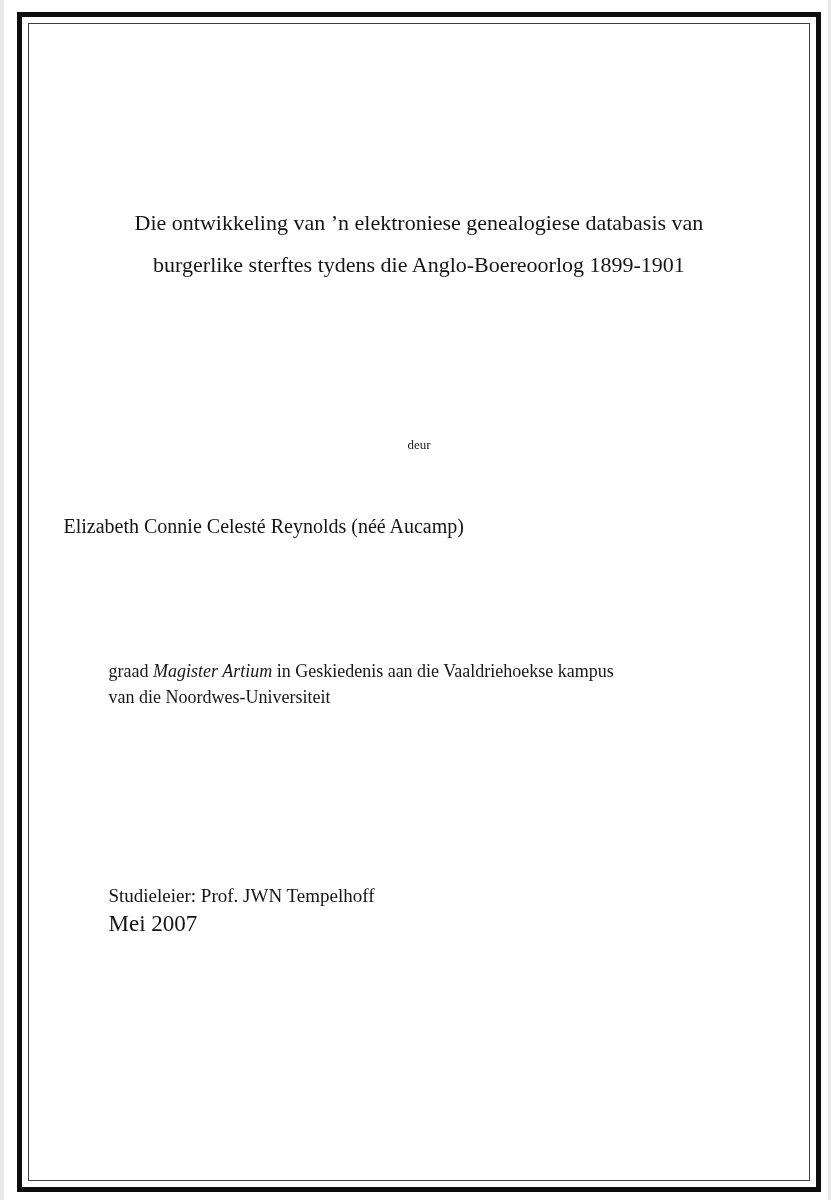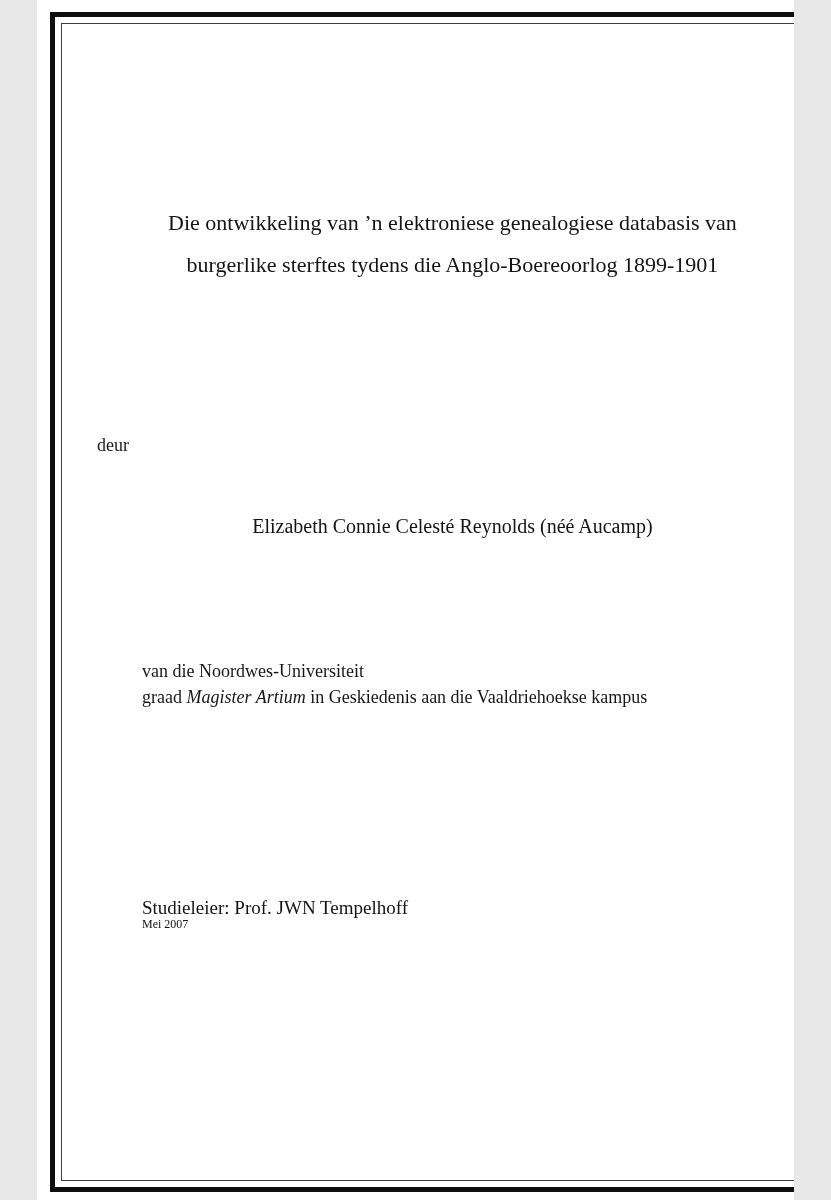--- a/index.html
+++ b/index.html
@@ -1,54 +1,54 @@
 <!DOCTYPE html>
 <html><head>
 <meta charset="utf-8">
 <style>
   html,body { margin:0; padding:0; background:#e8e8e8; }
   .page {
-    position:relative; width:757px; height:1200px; margin:0 auto;
+    position:relative; width:824px; height:1200px; margin:0 auto;
     background:#ffffff; overflow:hidden;
     font-family:"Liberation Serif","DejaVu Serif",serif;
     color:#1b1b1b;
   }
   .frame-outer {
     position:absolute; left:13px; top:12px; width:804px; height:1180px;
     border:5px solid #0e0e0e; box-sizing:border-box;
   }
   .frame-inner {
     position:absolute; left:24px; top:23px; width:782px; height:1158px;
     border:1px solid #3e3e3e; box-sizing:border-box;
   }
   .title {
     position:absolute; left:60px; top:202px; width:711px;
     text-align:center; font-size:22px; line-height:42px; color:#141414;
   }
   .byline {
     position:absolute; left:60px; top:434px; width:711px;
-    font-size:18px; line-height:22px;
+    text-align:center; font-size:13px; line-height:22px;
   }
   .author {
     position:absolute; left:60px; top:514px; width:711px;
-    text-align:center; font-size:20px; line-height:24px; color:#141414;
+    font-size:20px; line-height:24px; color:#141414;
   }
   .degree {
     position:absolute; left:105px; top:658px; width:632px;
     font-size:18px; line-height:26px; color:#171717;
   }
   .degree .spread { word-spacing:4.5px; white-space:nowrap; }
   .degree .ital { font-style:italic; }
   .supervisor {
     position:absolute; left:105px; top:884px; width:500px;
-    font-size:19px; line-height:24px; color:#141414;margin-top:12px;
+    font-size:19px; line-height:24px; color:#141414;
   }
   .dateline {
     position:absolute; left:105px; top:912px; width:300px;
-    font-size:12px; line-height:24px; color:#141414;
+    font-size:23px; line-height:24px; color:#141414;
   }
   .logo {
     position:absolute; left:258px; top:974px; width:309px; height:76px;
   }
   .logo-mark { position:absolute; left:0; top:0; }
   .logo-text {
     position:absolute; left:64px; top:5px; width:245px;
     text-align:right; font-family:"Liberation Sans","DejaVu Sans",sans-serif;
     font-weight:700; font-size:14px; line-height:19px; color:#101010;
     transform:scaleX(0.8); transform-origin:right top; white-space:nowrap;
@@ -67,21 +67,21 @@
   <div class="title">
     <div>Die ontwikkeling van ’n elektroniese genealogiese databasis van</div>
     <div>burgerlike sterftes tydens die Anglo-Boereoorlog 1899-1901</div>
   </div>
 
   <div class="byline">deur</div>
 
   <div class="author">Elizabeth Connie Celesté Reynolds (néé Aucamp)</div>
 
   <div class="degree">
+    <div><span>graad </span><span class="ital">Magister Artium</span><span> in Geskiedenis aan die Vaaldriehoekse kampus</span></div>
     <div>van die Noordwes-Universiteit</div>
-    <div><span>graad </span><span class="ital">Magister Artium</span><span> in Geskiedenis aan die Vaaldriehoekse kampus</span></div>
   </div>
 
   <div class="supervisor">Studieleier: Prof. JWN Tempelhoff</div>
   <div class="dateline">Mei 2007</div>
 
 
 </div>
 
 </body></html>

